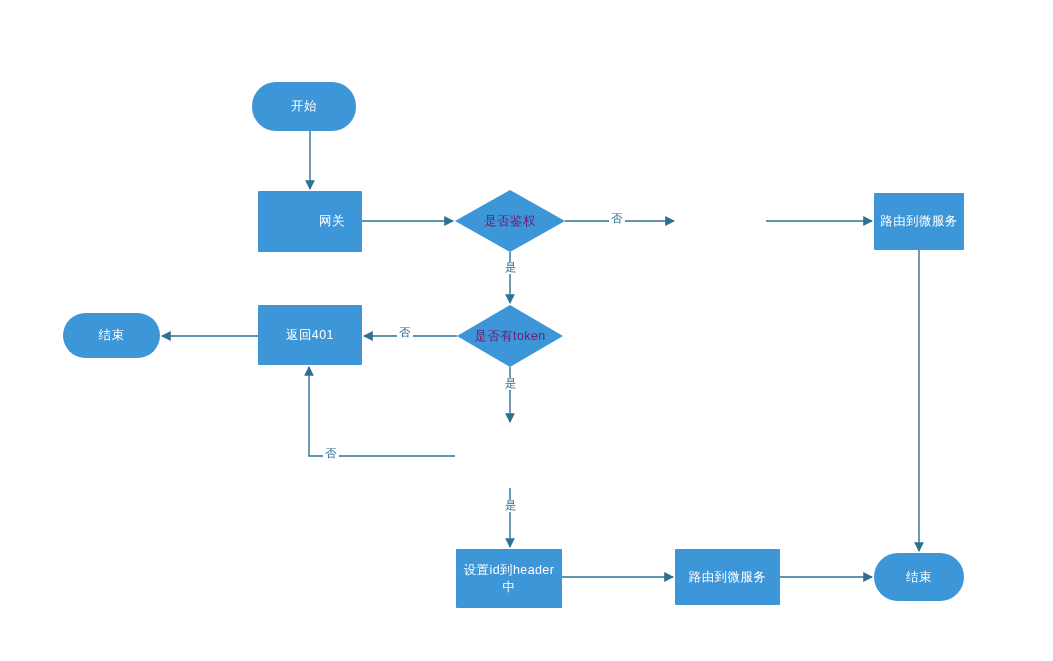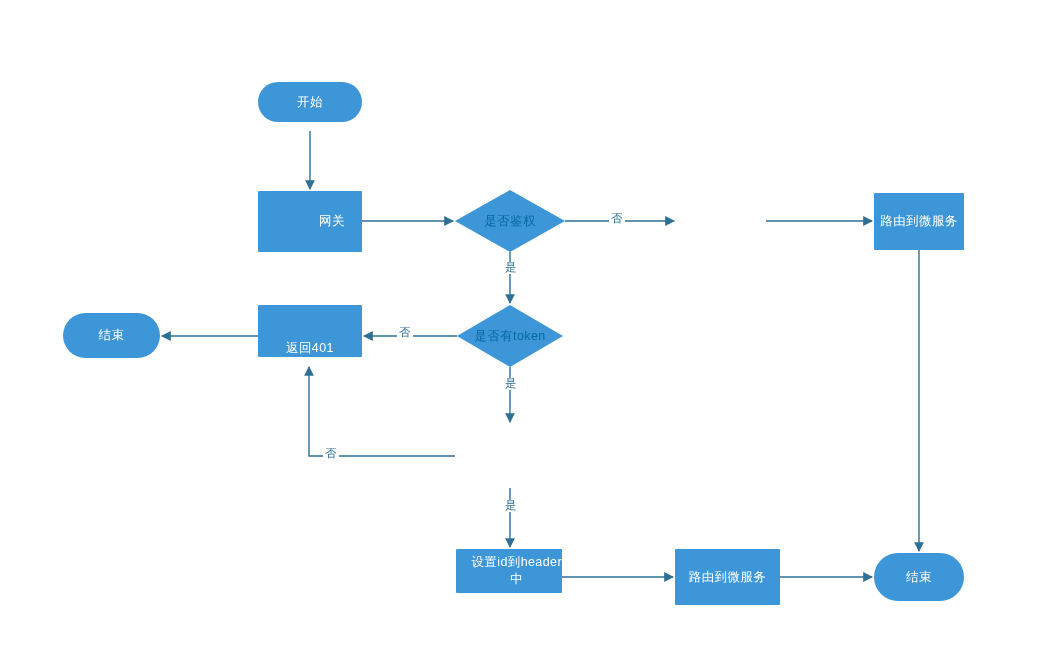--- a/index.html
+++ b/index.html
@@ -57,21 +57,21 @@
   }
   .diamond-label {
     position: absolute;
     left: 0;
     top: 0;
     width: 100%;
     height: 100%;
     display: flex;
     align-items: center;
     justify-content: center;
-    color: #0369a1;
+    color: #701a75;
     font-size: 12.5px;
     letter-spacing: 0.4px;
     text-align: center;
     user-select: none;
   }
   .edge-label {
     position: absolute;
     color: #2e6f94;
     font-size: 11.5px;
     background: #ffffff;
@@ -114,21 +114,21 @@
       <path d="M 455 456 L 309 456 L 309 367"></path>
 
       <path d="M 510 488 L 510 547"></path>
 
       <path d="M 562 577 L 673 577"></path>
 
       <path d="M 780 577 L 872 577"></path>
     </g>
   </svg>
 
-  <div class="node stadium" style="left:258px; top:82px; width:104px; height:40px;text-align:right;">
+  <div class="node stadium" style="left:252px; top:82px; width:104px; height:49px;text-align:right;">
     <span>开始</span>
   </div>
 
   <div class="node rect" style="left:258px; top:191px; width:104px; height:61px;padding-left:44px;">
     <span>网关</span>
   </div>
 
   <div class="diamond-wrap" style="left:455px; top:190px; width:110px; height:62px;">
     <svg class="diamond-shape" viewBox="0 0 110 62" preserveAspectRatio="none">
       <polygon points="55,0 110,31 55,62 0,31" fill="#3d96d8"></polygon>
@@ -138,33 +138,33 @@
 
 
   <div class="node rect" style="left:874px; top:193px; width:90px; height:57px;">
     <span>路由到微服务</span>
   </div>
 
   <div class="node stadium" style="left:63px; top:313px; width:97px; height:45px;">
     <span>结束</span>
   </div>
 
-  <div class="node rect" style="left:258px; top:305px; width:104px; height:52px;align-items:flex-end;">
+  <div class="node rect" style="left:258px; top:305px; width:104px; height:60px;">
     <span>返回401</span>
   </div>
 
   <div class="diamond-wrap" style="left:457px; top:305px; width:106px; height:62px;text-decoration:underline;">
     <svg class="diamond-shape" viewBox="0 0 106 62" preserveAspectRatio="none">
       <polygon points="53,0 106,31 53,62 0,31" fill="#3d96d8"></polygon>
     </svg>
     <div class="diamond-label">是否有token</div>
   </div>
 
 
-  <div class="node rect" style="left:456px; top:549px; width:106px; height:44px;justify-content:flex-end;">
+  <div class="node rect" style="left:456px; top:549px; width:106px; height:59px;">
     <span>设置id到header
 中</span>
   </div>
 
   <div class="node rect" style="left:675px; top:549px; width:105px; height:56px;">
     <span>路由到微服务</span>
   </div>
 
   <div class="node stadium" style="left:874px; top:553px; width:90px; height:48px;">
     <span>结束</span>

